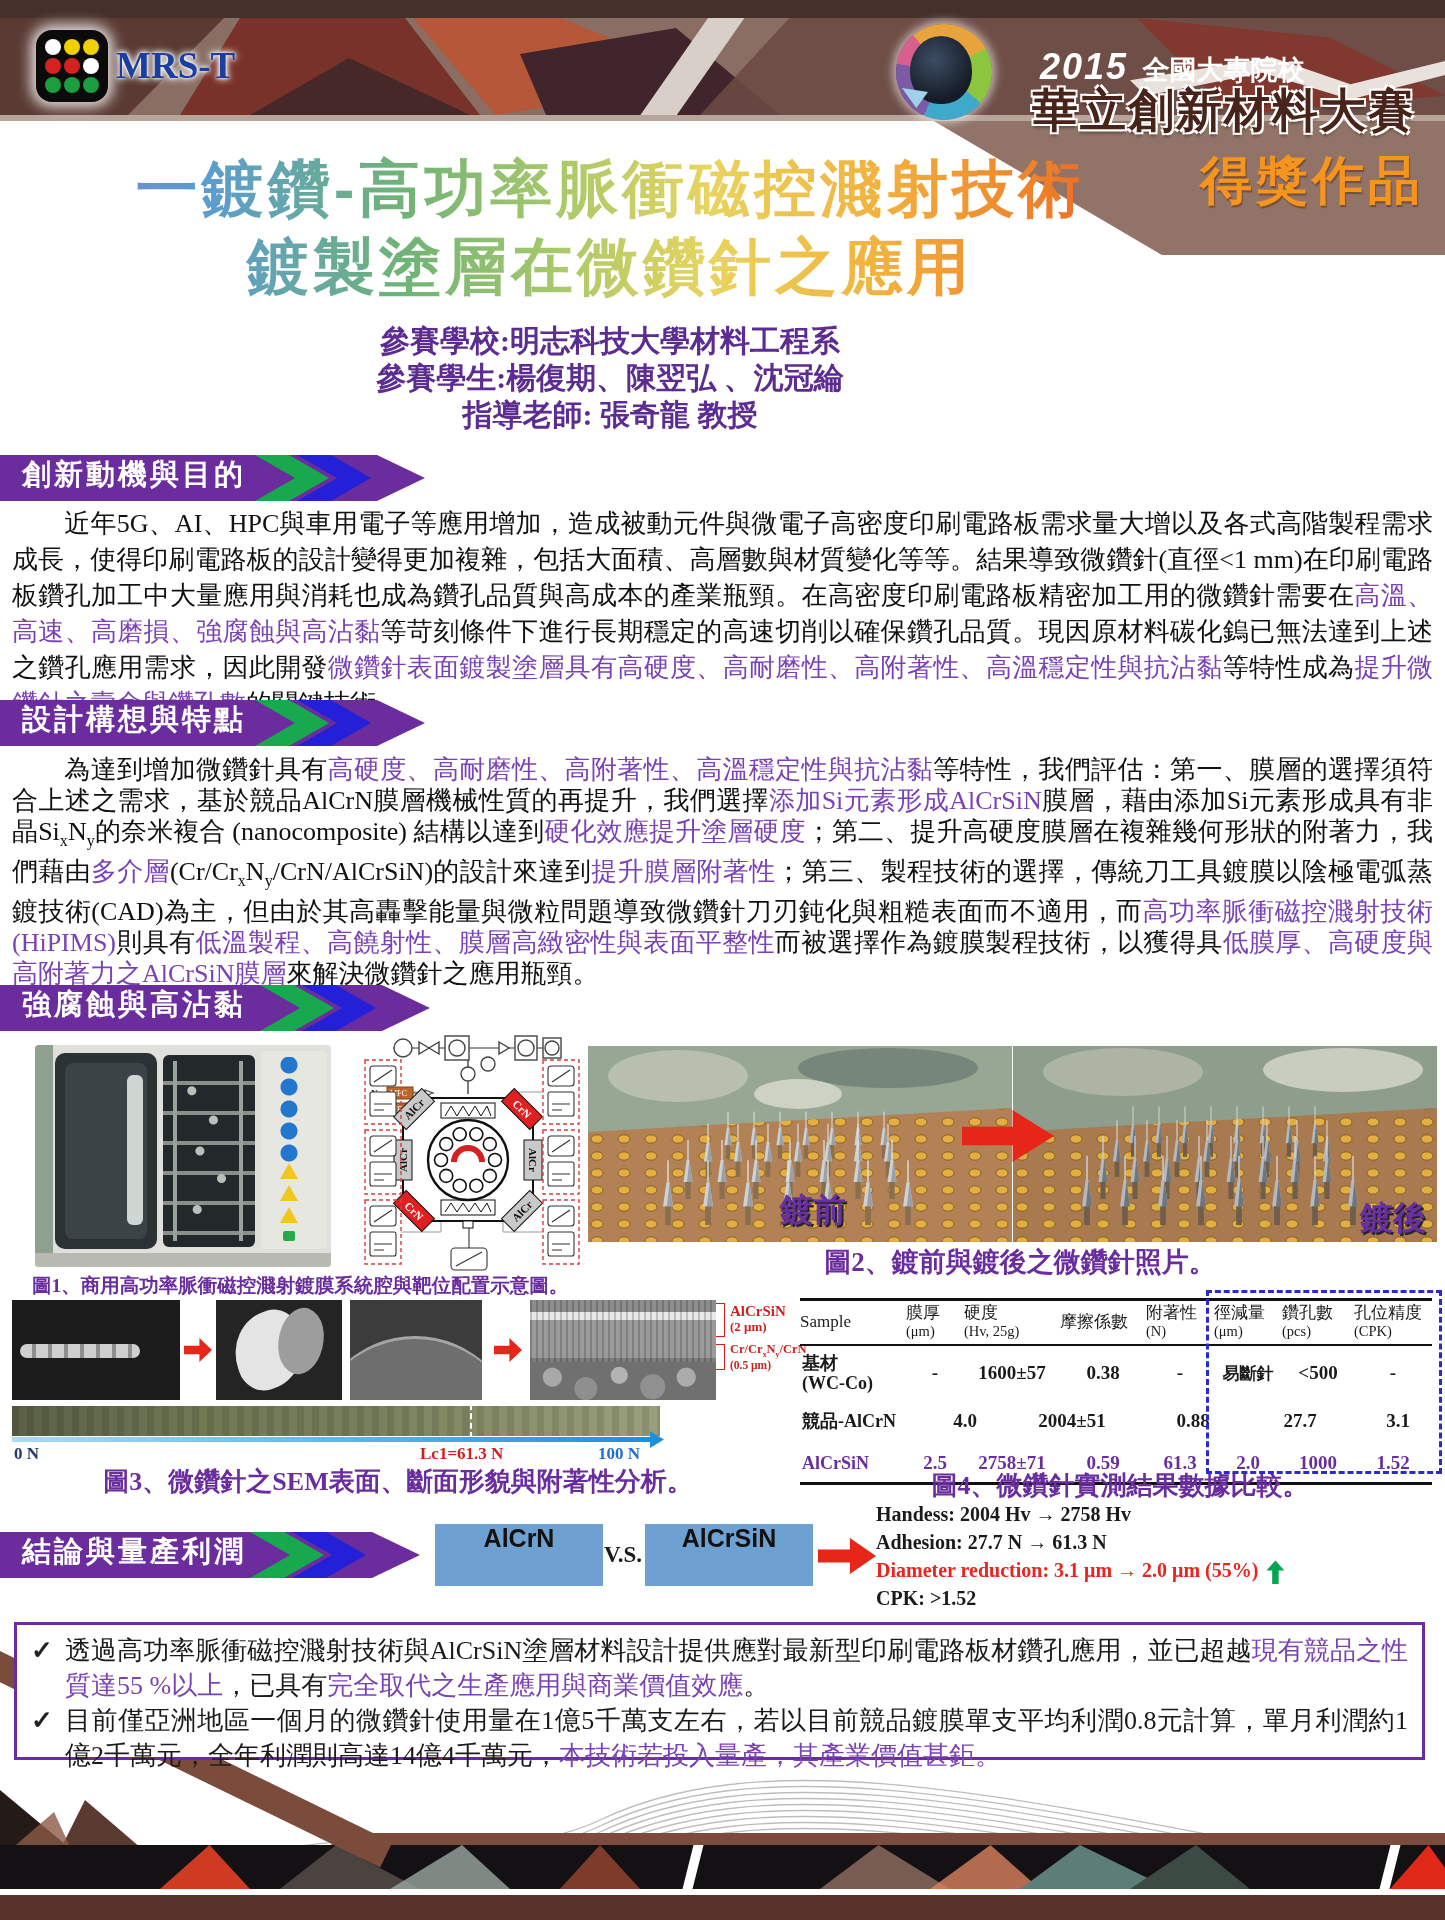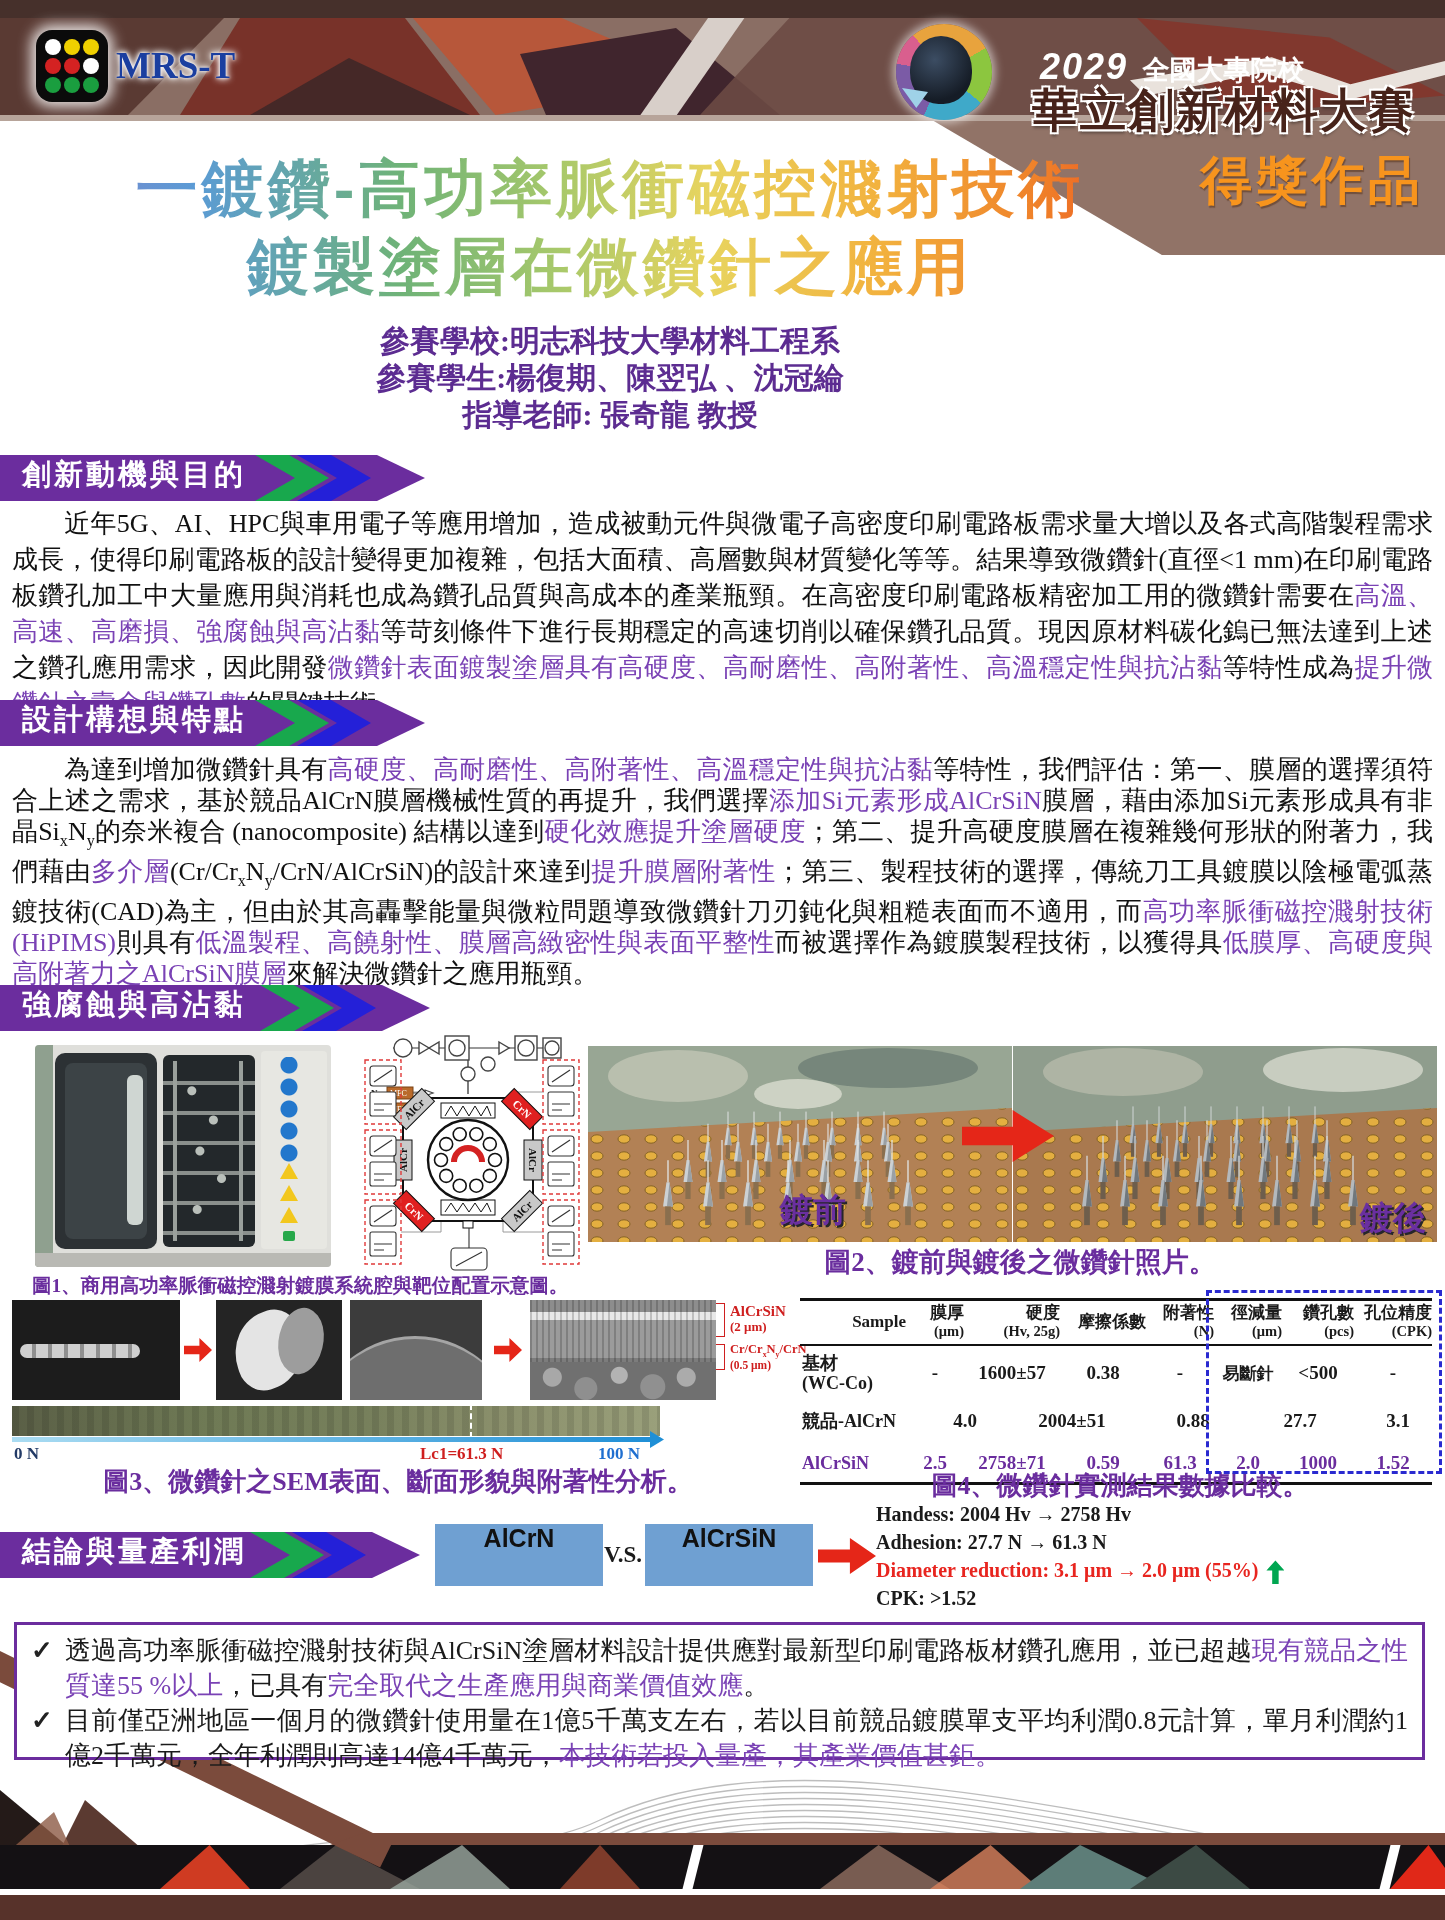--- a/index.html
+++ b/index.html
@@ -81,21 +81,21 @@
       background:repeating-linear-gradient(90deg,rgba(0,0,0,.10) 0 7px,rgba(255,255,255,0) 7px 15px),
       linear-gradient(90deg,#5a5f46,#6f7a55 30%,#77805c 55%,#8a8f6b 75%,#9aa07b);}
   .scratch .dashline{position:absolute;left:458px;top:-2px;height:34px;border-left:2px dashed #fff;}
   .bluebar{left:12px;top:1437px;width:640px;height:5px;background:linear-gradient(90deg,#aadcf2,#1f8fd6);}
   .bluehead{left:650px;top:1431px;width:14px;height:17px;background:#1f8fd6;clip-path:polygon(0 0,100% 50%,0 100%);}
   .scr-lab{font:bold 17px "Liberation Serif",serif;}
   
   .tbl{left:800px;top:1298px;width:632px;border-top:3px solid #111;border-bottom:3px solid #111;font-family:"Liberation Serif",serif;}
   .tr{display:grid;grid-template-columns:106px 58px 96px 86px 68px 68px 72px 78px;align-items:center;}
   .tr.head{border-bottom:2px solid #111;padding:3px 0 4px;}
-  .th{text-align:right;font-weight:bold;font-size:17px;line-height:18px;}
+  .th{text-align:left;font-weight:normal;font-size:17px;line-height:18px;}
   .th .unit{font-size:14.5px;}
   .td{text-align:center;font-weight:bold;font-size:19px;}
   .td.lft{text-align:left;padding-left:2px;white-space:pre-line;line-height:20px;font-size:18px;}
   .tr.r1{padding:7px 0;} .tr.r2{padding:10px 0;gap:30px;} .tr.r3{padding:10px 0 8px;}
   .tr.purple .td{color:#6a2d9e;}
   .dash-box{left:1206px;top:1290px;width:230px;height:178px;border:3px dashed #2a2ad0;z-index:5;}
   
   .vs-box{top:1524px;width:168px;height:62px;background:#6fa0d2;text-align:center;line-height:62px;
           font:bold 25px "Liberation Sans",sans-serif;color:#111;}
   .vs-lab{left:604px;top:1542px;font:bold 23px "Liberation Serif",serif;}
@@ -146,21 +146,21 @@
       <i style="background:#d42222"></i>
       <i style="background:#fff"></i>
     <i style="background:#1a9e3f"></i>
       <i style="background:#1a9e3f"></i>
       <i style="background:#1a9e3f"></i>
   </div>
   <div class="abs mrst-text">MRS-T</div>
 
   <div class="abs event-logo"></div>
   <div class="abs event-line1">
-    <span class="yr">2029</span>
+    <span class="yr">2015</span>
     <span class="org">全國大專院校</span>
   </div>
   <div class="abs event-name">華立創新材料大賽</div>
   <div class="abs award">得獎作品</div>
 
   <div class="abs title-wrap">
     <div class="title-line">一鍍鑽-高功率脈衝磁控濺射技術</div>
     <div class="title-line">鍍製塗層在微鑽針之應用</div>
   </div>
   <div class="abs affil">

